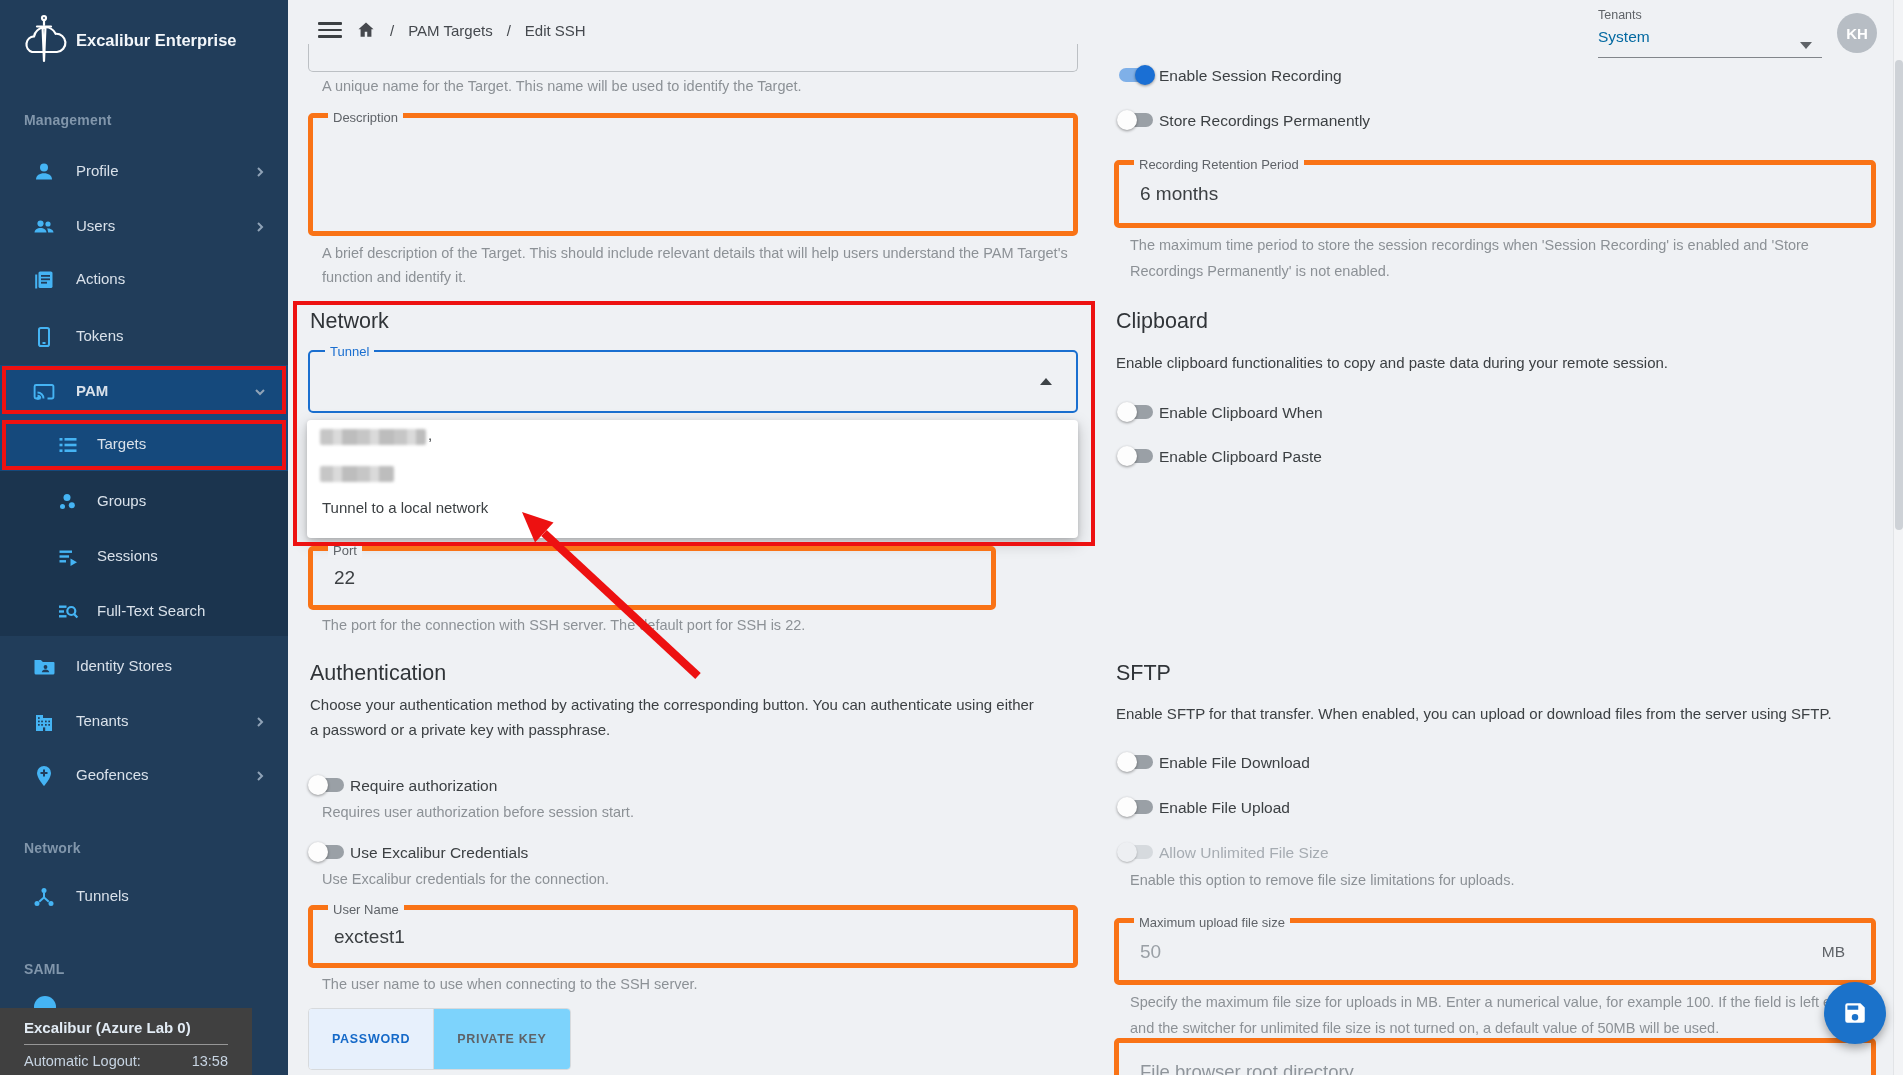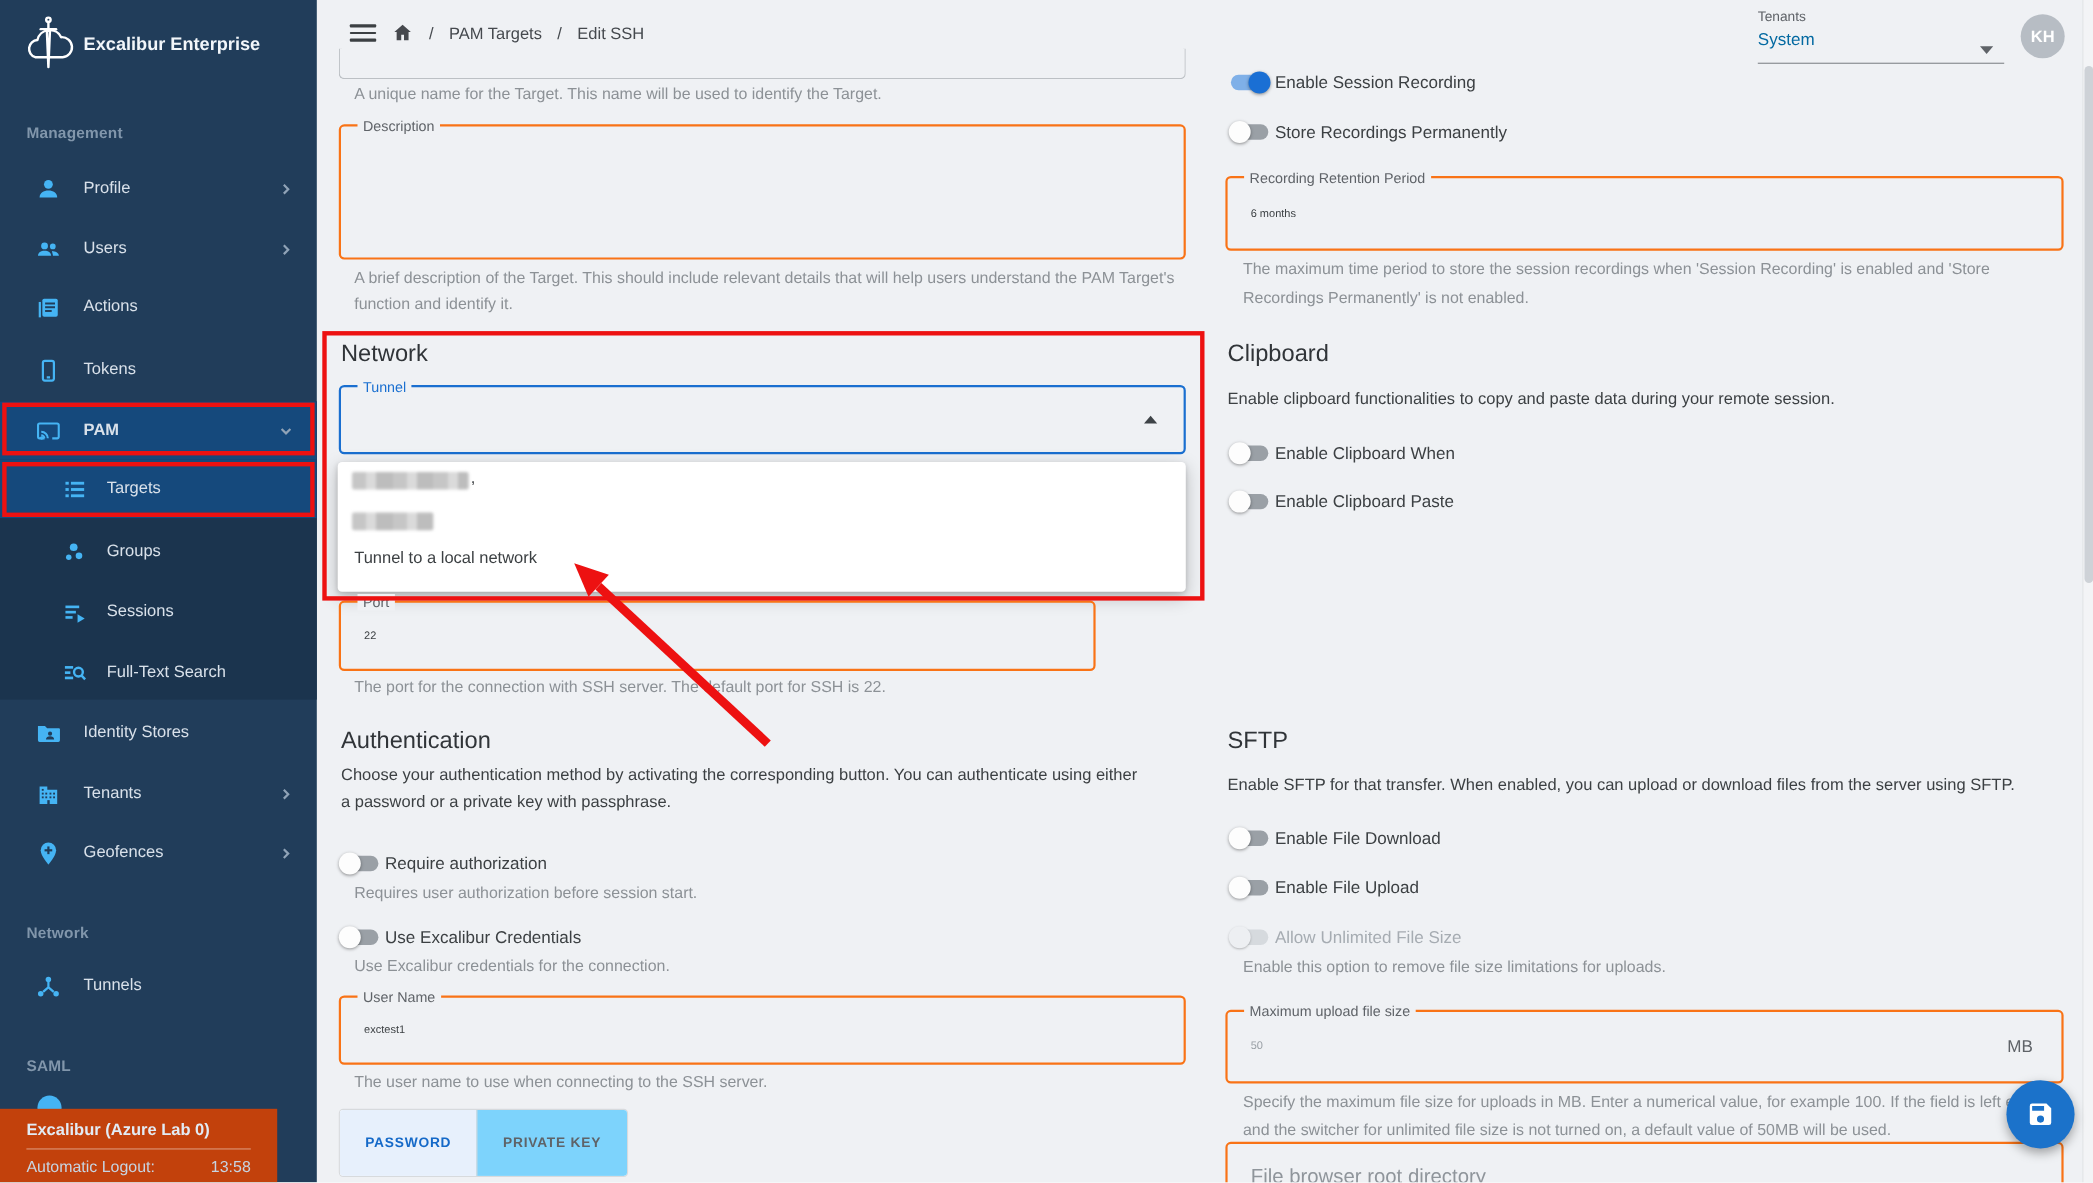--- a/index.html
+++ b/index.html
@@ -11,45 +11,45 @@
   .submenu-bg{position:absolute;left:0;top:365px;width:288px;height:271px;background:#1b344e}
   .nav-sec{position:absolute;left:24px;font-size:14px;font-weight:700;color:#8196ab;letter-spacing:.2px}
   .nav-item{position:absolute;left:0;width:288px;height:54px;cursor:pointer}
   .nav-item.active{background:#15497c}
   .nav-item .ic{position:absolute;left:32px;top:15px;width:24px;height:24px}
   .nav-item .lb{position:absolute;left:76px;top:17px;font-size:15px;color:#d9e1ea}
   .nav-item.sub .ic{left:56px}
   .nav-item.sub .lb{left:97px}
   .nav-item .lb.bold{font-weight:700}
   .chev{position:absolute;left:254px;top:21px;width:12px;height:12px}
-  .sfoot{position:absolute;left:0;top:1008px;width:252px;height:67px;background:#c2410c}
+  .sfoot{position:absolute;left:0;top:1008px;width:252px;height:67px;background:#404040}
   .sfoot .t{position:absolute;left:24px;top:11px;font-size:15px;font-weight:700;color:#e2ebf4}
   .sfoot .dv{position:absolute;left:24px;right:24px;top:36px;height:1px;background:rgba(255,255,255,.45)}
   .sfoot .l{position:absolute;left:24px;top:45px;font-size:14.5px;color:#c7d4e2}
   .sfoot .r{position:absolute;right:24px;top:45px;font-size:14.5px;color:#c7d4e2}
   .brand-name{position:absolute;left:76px;top:31px;font-size:16.5px;font-weight:600;color:#f2f6fa}
   
   .crumbs{position:absolute;left:318px;top:0;height:60px;display:flex;align-items:center;gap:14px;
           font-size:15px;color:#45494e}
   .burger{width:24px;height:16px;display:flex;flex-direction:column;justify-content:space-between;cursor:pointer}
   .burger i{display:block;height:2.6px;background:#3c4043;border-radius:1px}
   .ten-label{position:absolute;left:1598px;top:8px;font-size:12.5px;color:#5f6368}
   .ten-value{position:absolute;left:1598px;top:28px;width:224px;height:28px;font-size:15.5px;color:#0369a1;cursor:pointer}
   .ten-line{position:absolute;left:1598px;top:57px;width:224px;height:1px;background:#82868b}
   .caret-down{position:absolute;left:1800px;top:42px;width:0;height:0;
       border-left:6px solid transparent;border-right:6px solid transparent;border-top:7px solid #5f6368}
   .avatar{position:absolute;left:1837px;top:13px;width:40px;height:40px;border-radius:50%;background:#b7bdc4;
       display:flex;align-items:center;justify-content:center;font-size:15px;font-weight:600;color:#fff;cursor:pointer}
   
-  .fld{position:absolute;border:2px solid #f97316;border-radius:5px;box-sizing:border-box;background:transparent}
+  .fld{position:absolute;border:5px solid #f97316;border-radius:5px;box-sizing:border-box;background:transparent}
   .fld .flabel{position:absolute;top:-8px;left:15px;padding:0 5px;background:#eff1f4;font-size:13px;color:#5f6368;line-height:15px;white-space:nowrap}
   .fld.focus{border:2px solid #1a6fd0}
   .fld.focus .flabel{color:#1a6fd0}
   .fld input{position:absolute;left:0;top:0;width:100%;height:100%;border:none;outline:none;background:transparent;
-      padding:0 0 0 21px;font-family:"Liberation Sans",sans-serif;font-size:10px;color:#3c4043;box-sizing:border-box}
+      padding:0 0 0 21px;font-family:"Liberation Sans",sans-serif;font-size:19px;color:#3c4043;box-sizing:border-box}
   .fld input.gray{color:#9aa0a6}
   .fld .suffix{position:absolute;right:26px;top:50%;transform:translateY(-50%);font-size:15.5px;color:#5f6368}
   .fld .ghost{position:absolute;left:21px;top:18px;font-size:18.5px;color:#8f959b}
   .caret-up{position:absolute;right:24px;top:26px;width:0;height:0;
       border-left:6px solid transparent;border-right:6px solid transparent;border-bottom:7px solid #3e4347}
   .frag{position:absolute;border:1px solid #bcc0c4;border-top:none;border-radius:0 0 5px 5px;box-sizing:border-box}
   .helper{position:absolute;font-size:14.5px;color:#8c9196;line-height:23.5px}
   .h2{position:absolute;font-size:21.5px;font-weight:400;color:#303438}
   .desc{position:absolute;font-size:15px;color:#3c4043;line-height:25px}
   

